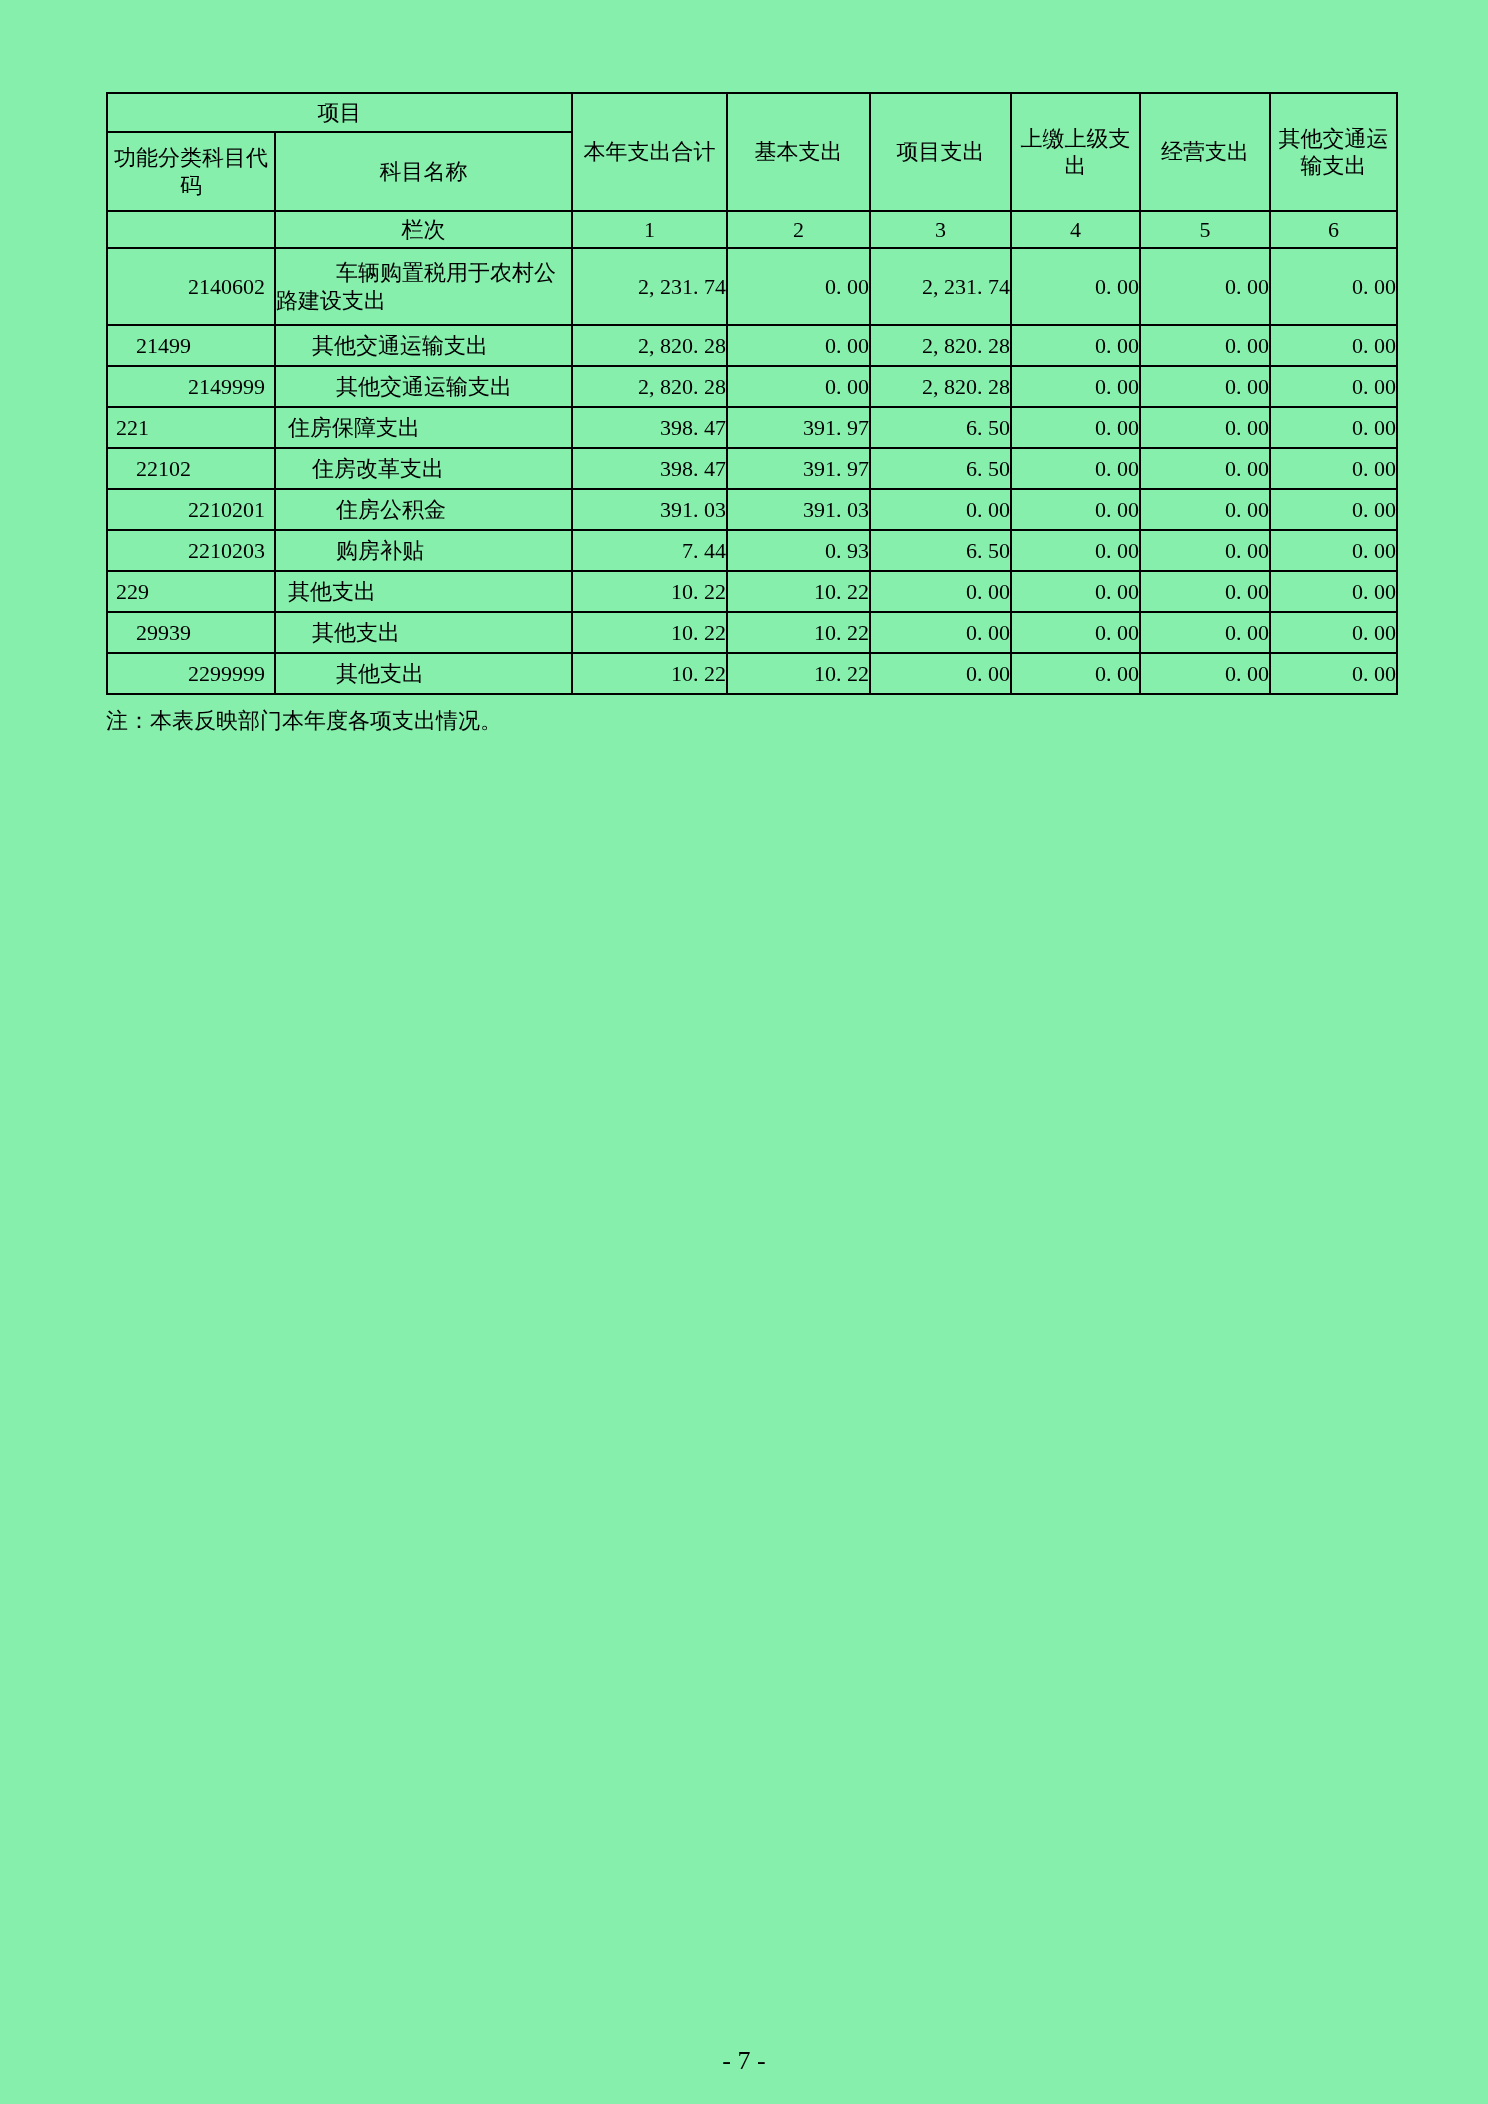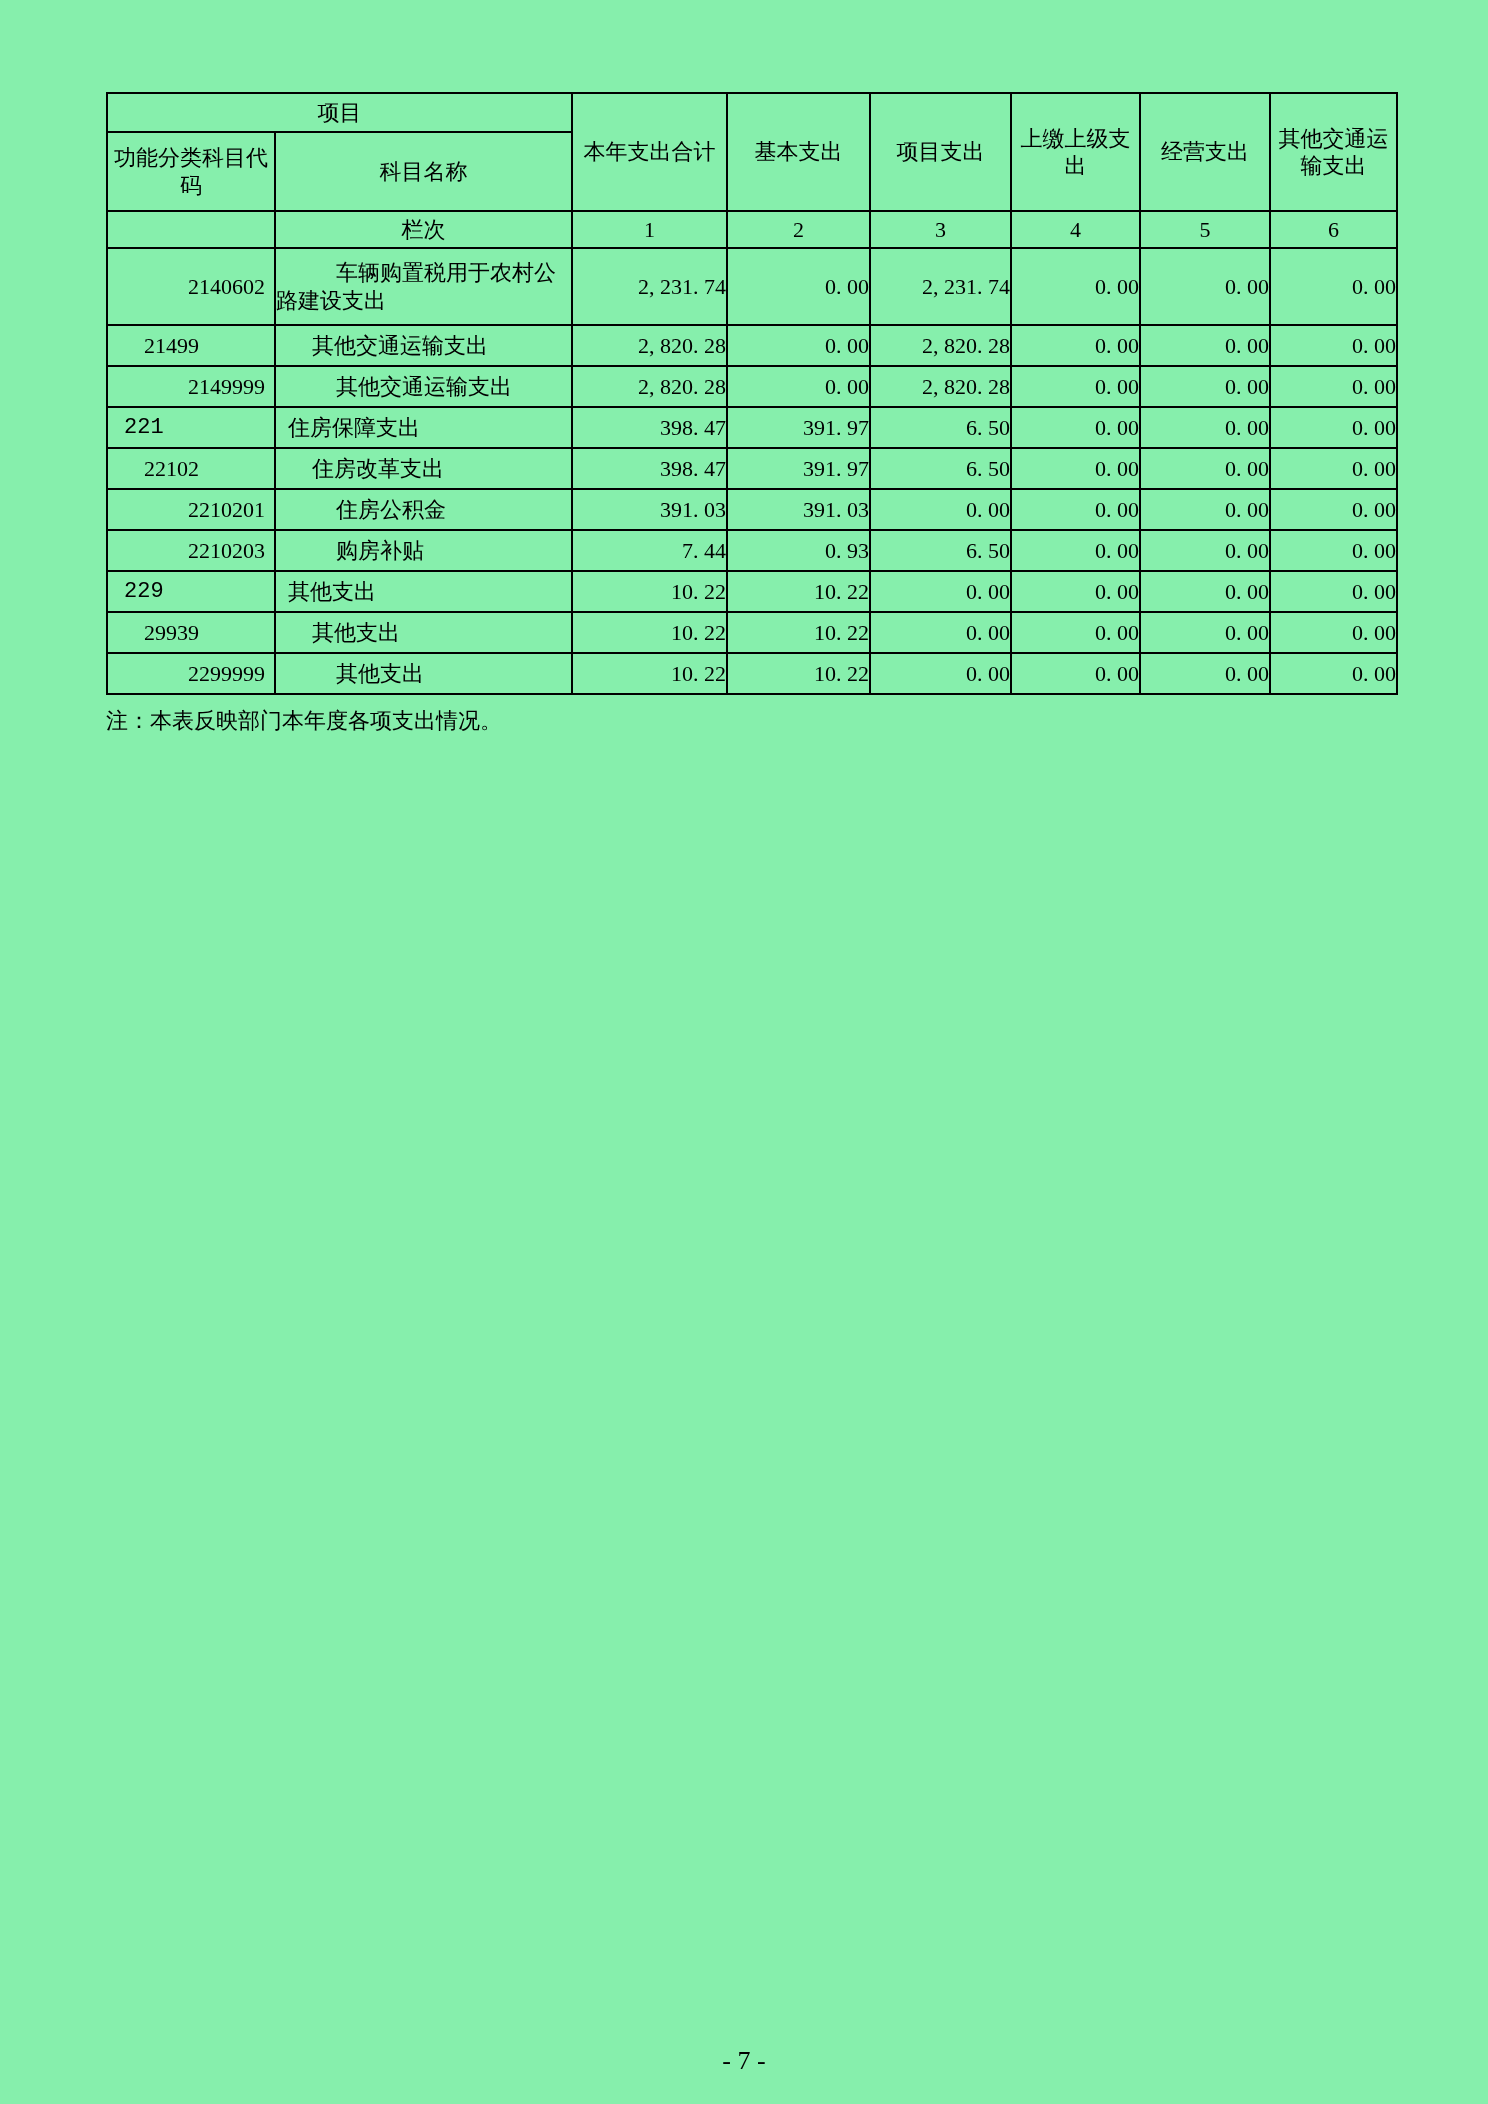--- a/index.html
+++ b/index.html
@@ -31,22 +31,22 @@
     padding: 0;
   }
   tr.h-group  { height: 39px; }
   tr.h-main   { height: 79px; }
   tr.h-lane   { height: 37px; }
   tbody tr    { height: 41px; }
   tbody tr.tall { height: 77px; }
   td.center { text-align: center; padding: 0 4px; }
   td.num    { text-align: right; padding-right: 6px; }
   td.code   { text-align: left; }
-  td.code.lvl1 { padding-left: 16px; font-family: Liberation Mono, monospace; }
-  td.code.lvl2 { padding-left: 36px; }
+  td.code.lvl1 { padding-left: 8px; }
+  td.code.lvl2 { padding-left: 28px; }
   td.code.lvl3 { padding-left: 80px; }
   td.name   { text-align: left; padding: 0 14px 0 2px; }
   td.name.lvl1 { text-indent: 12px; }
   td.name.lvl2 { text-indent: 36px; }
   td.name.lvl3 { text-indent: 60px; }
   .note {
     position: absolute;
     left: 106px;
     top: 706px;
     font-size: 22px;

